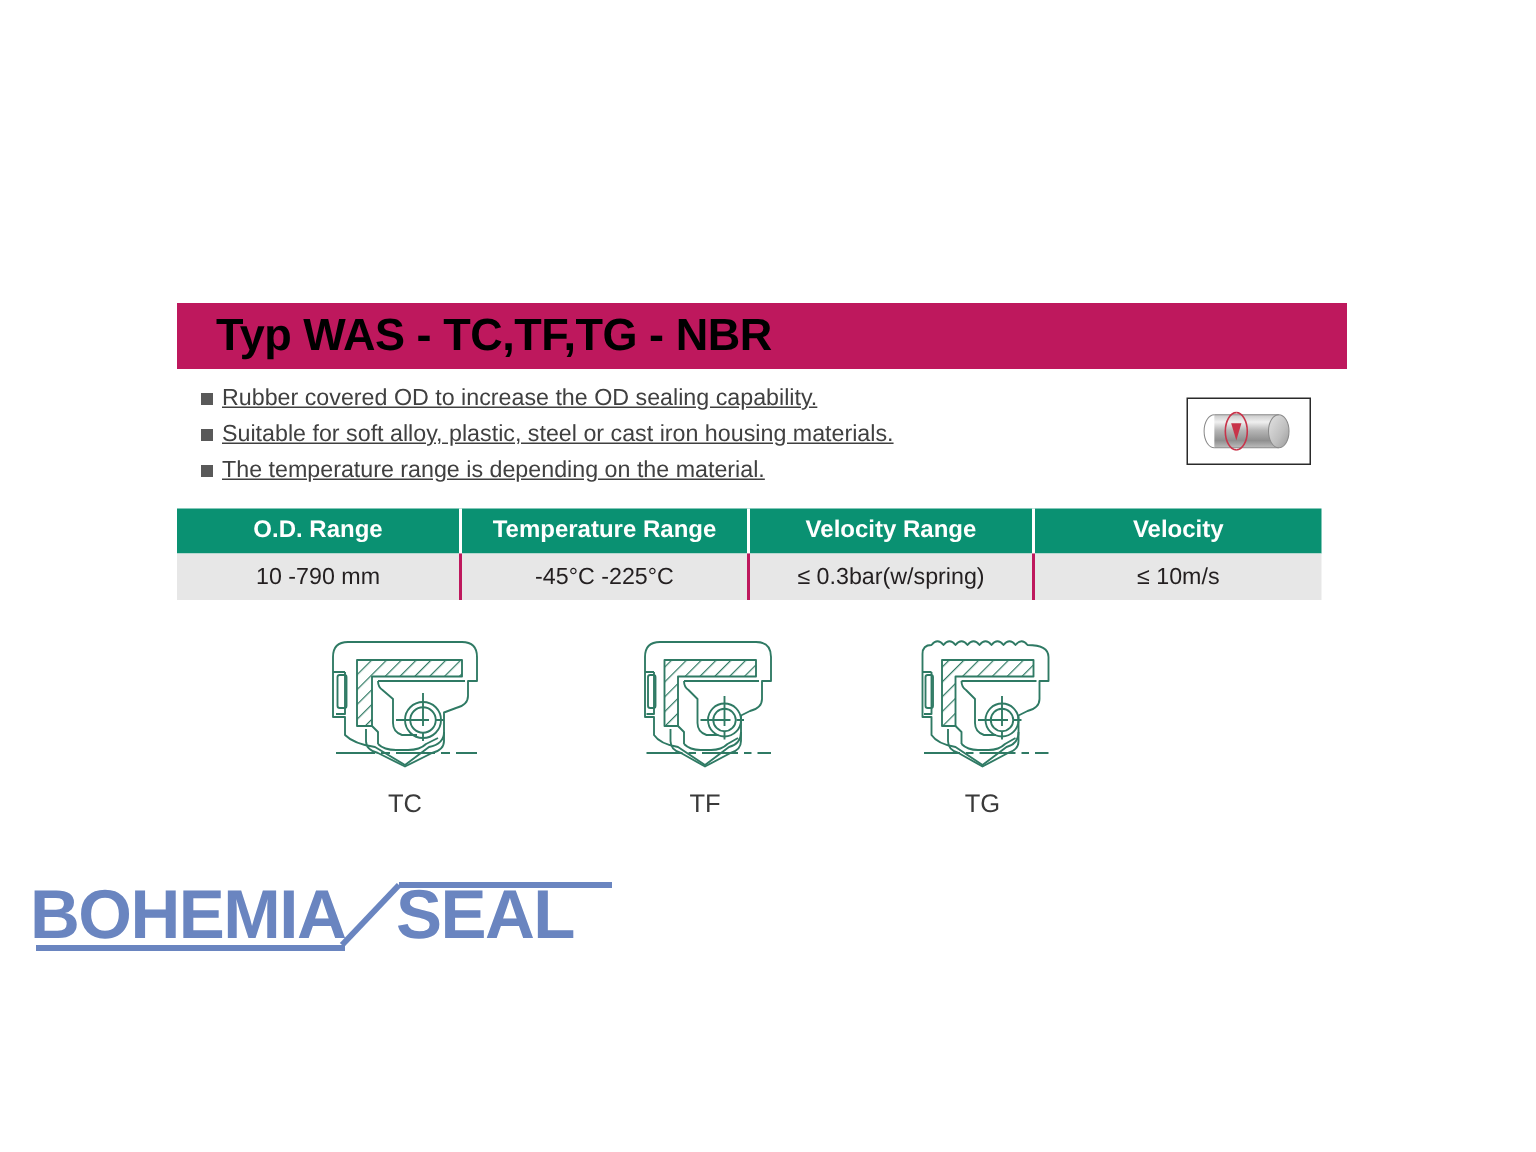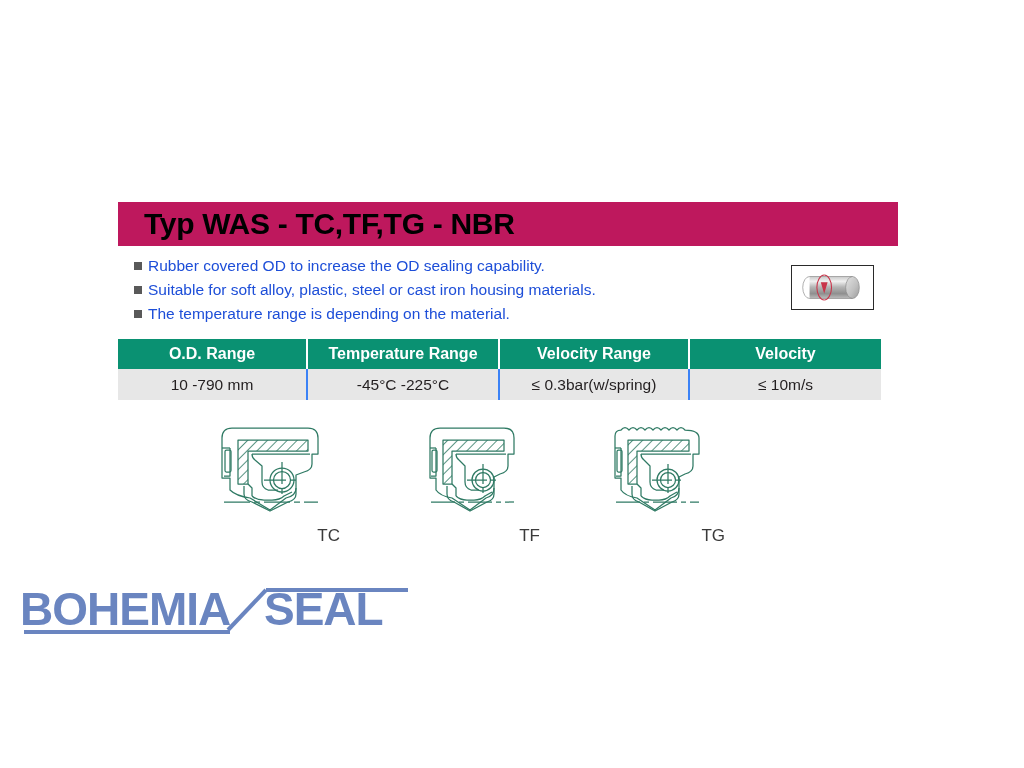--- a/index.html
+++ b/index.html
@@ -53,23 +53,24 @@
   .bullet-mark {
     width: 8px;
     height: 8px;
     background: #595959;
     margin-top: 6px;
     margin-right: 6px;
     flex: 0 0 auto;
   }
   .bullet-text {
     font-size: 15.5px;
-    color: #1d4ed8;
+    color: #404040;
     line-height: 20px;
     white-space: nowrap;
+    text-decoration: underline;
   }
 
   
   #shaft-icon {
     position: absolute;
     left: 791px;
     top: 265px;
     width: 83px;
     height: 45px;
     border: 1.6px solid #2a2a2a;
@@ -96,39 +97,39 @@
     border-right: 2px solid #ffffff;
     padding: 0;
   }
   #spec-table th:last-child { border-right: none; }
   #spec-table td {
     background: #e7e7e7;
     color: #231f20;
     font-size: 15.5px;
     height: 31px;
     text-align: center;
-    border-right: 2px solid #3b82f6;
+    border-right: 2px solid #be185d;
     padding: 0;
   }
   #spec-table td:last-child { border-right: none; }
 
   
   #seals {
     position: absolute;
     left: 0;
     top: 418px;
     width: 1024px;
     height: 135px;
   }
   .seal-fig { position: absolute; top: 0; }
   .seal-label {
     position: absolute;
     top: 108px;
     width: 140px;
-    text-align: right;
+    text-align: center;
     font-size: 17px;
     color: #3a3a3a;
   }
 
   
   #logo {
     position: absolute;
     left: 16px;
     top: 578px;
     width: 400px;

